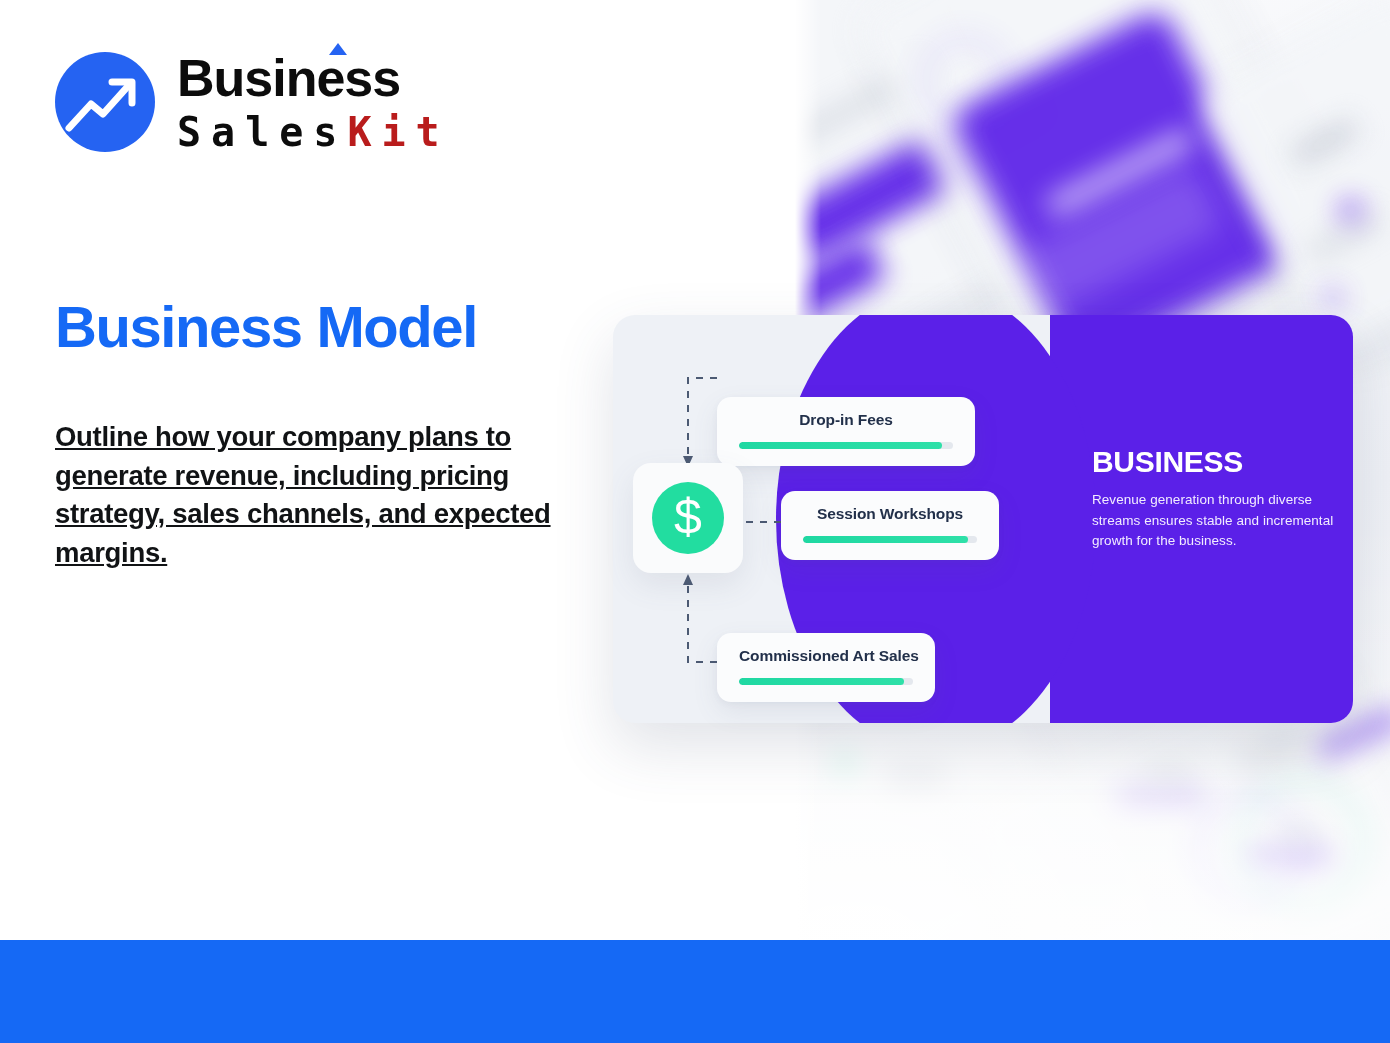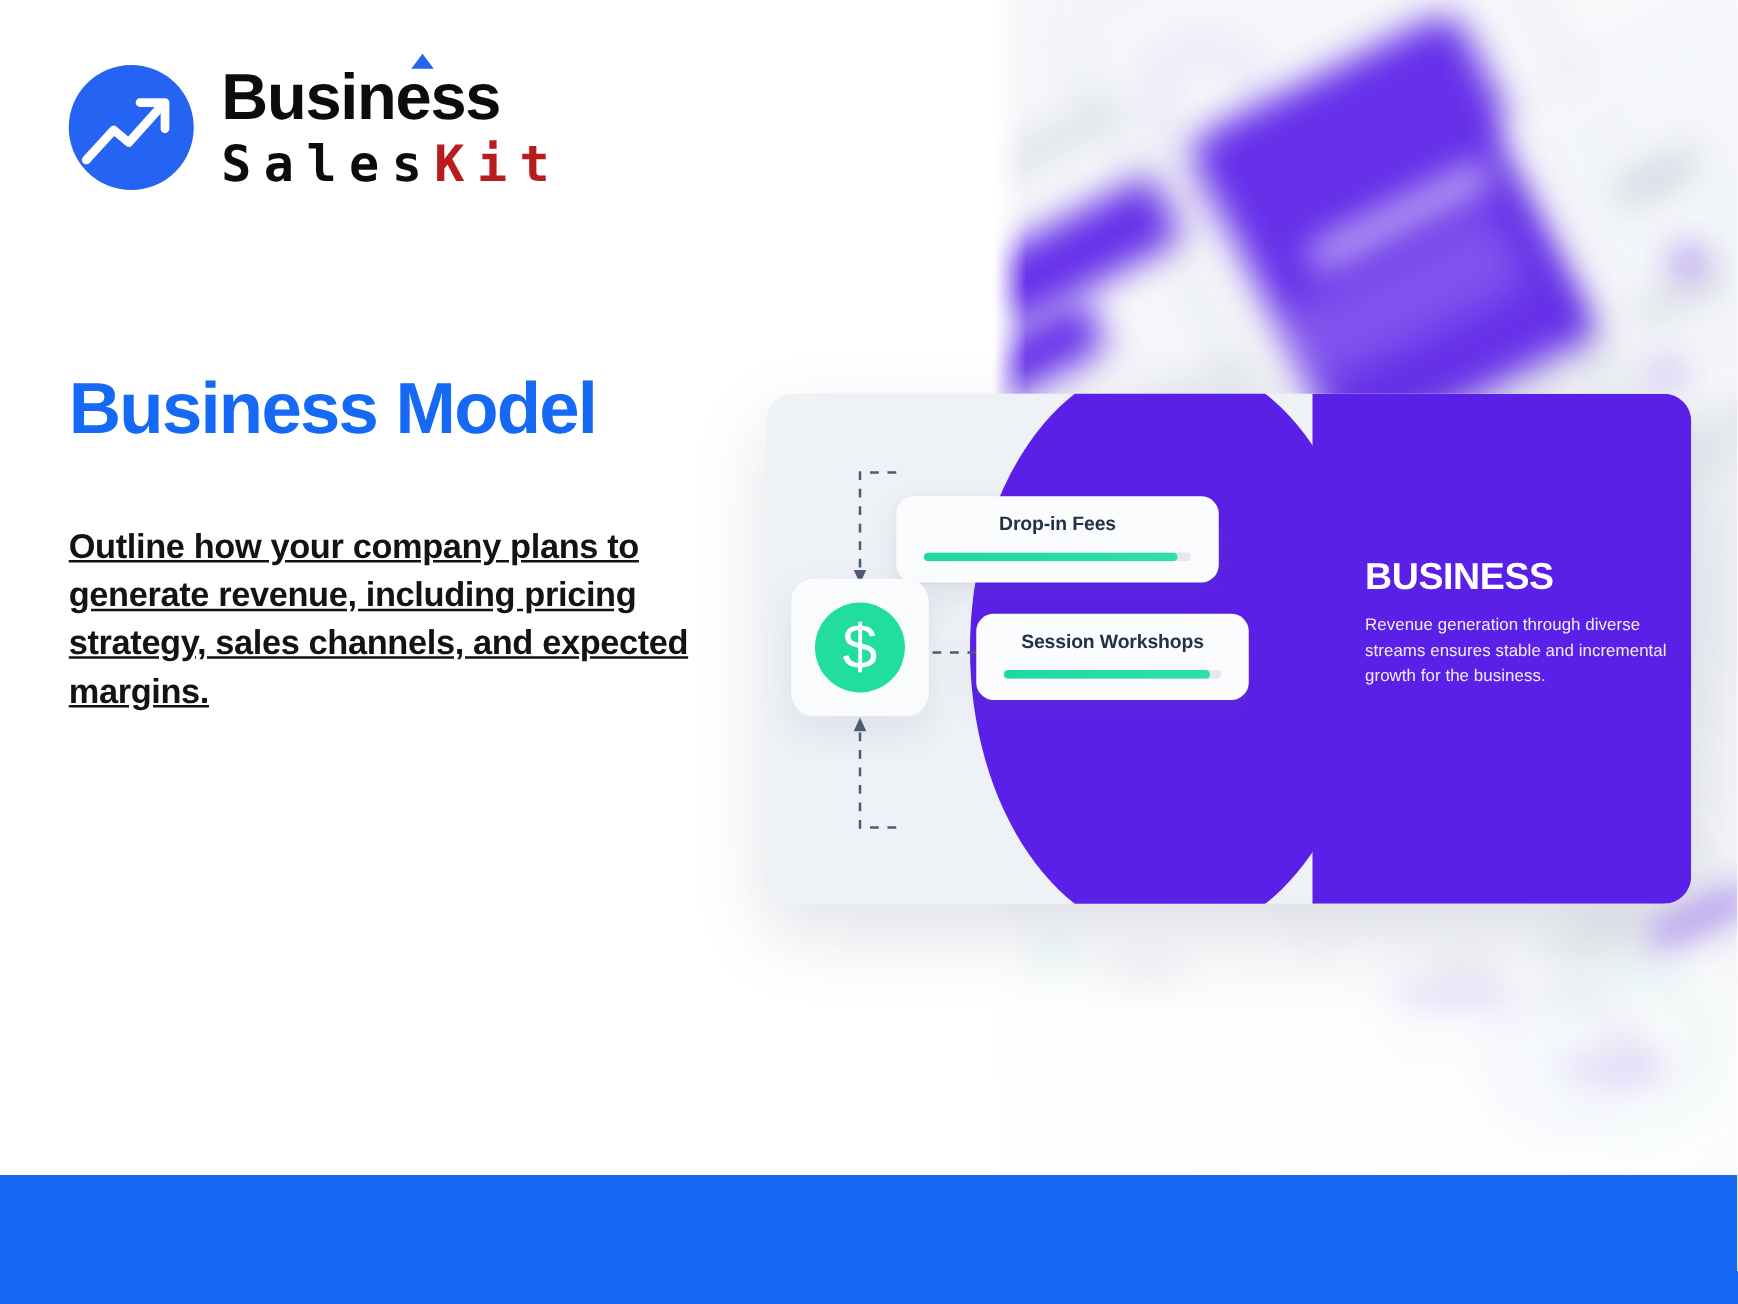--- a/index.html
+++ b/index.html
@@ -299,20 +299,26 @@
     </div>
   </div>
 
   <div class="node" id="node-sess">
     <div class="node-label">Session Workshops</div>
     <div class="bar-track">
       <div class="bar-fill" style="width:95%"></div>
     </div>
   </div>
 
+  <div class="node" id="node-comm">
+    <div class="node-label">Commissioned Art Sales</div>
+    <div class="bar-track">
+      <div class="bar-fill" style="width:95%"></div>
+    </div>
+  </div>
 
   <div class="hub">
     <div class="hub-circle">
       <svg width="46" height="52" viewBox="0 0 46 52">
         <text x="23" y="42" text-anchor="middle" font-family="Liberation Sans, sans-serif" font-size="50" font-weight="400" fill="#ffffff">$</text>
       </svg>
     </div>
   </div>
 
   <div class="purple-content">

